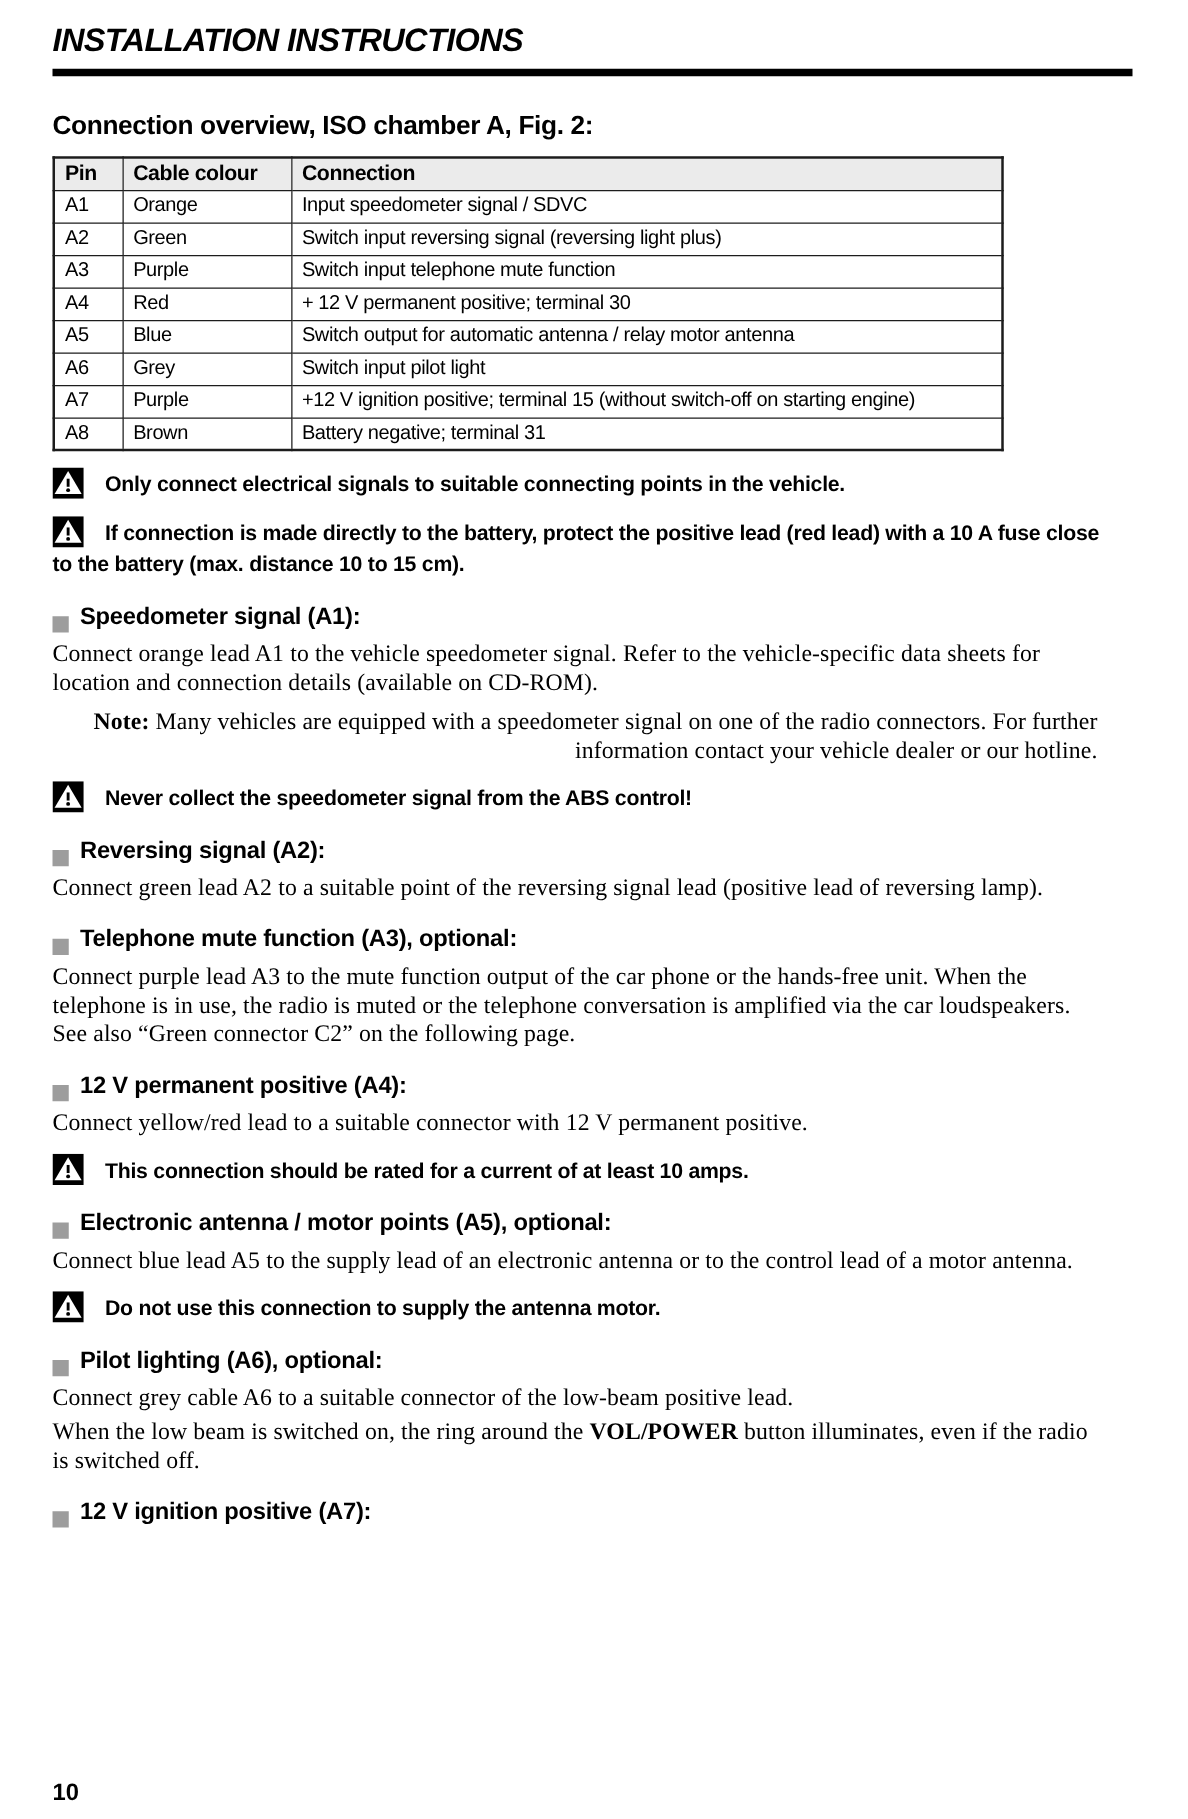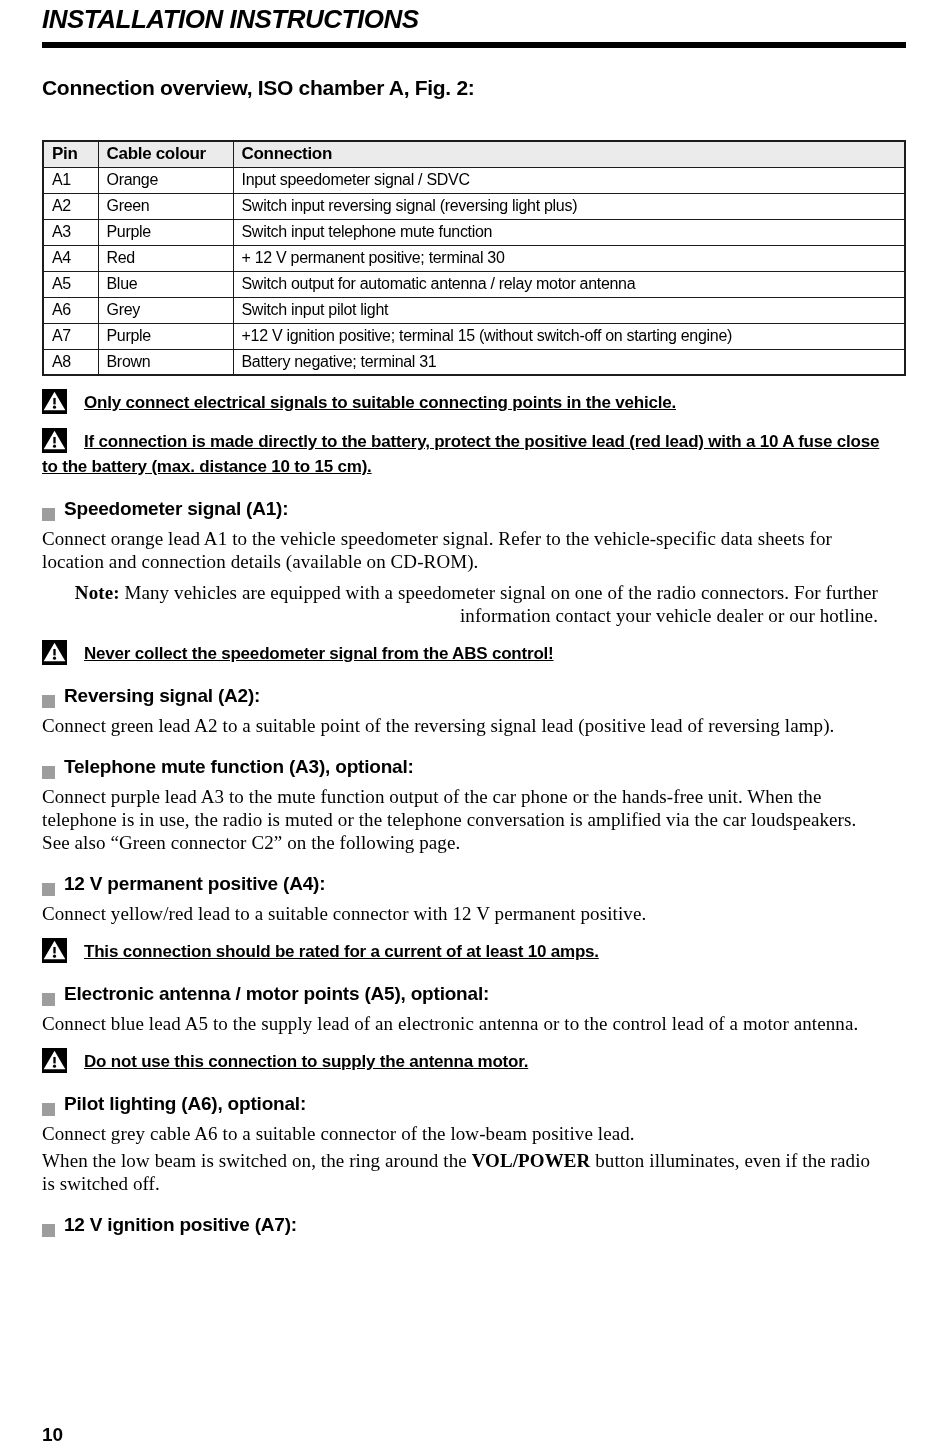--- a/index.html
+++ b/index.html
@@ -6,42 +6,42 @@
   html, body { background: #ffffff; }
   body {
     width: 950px; height: 1455px;
     position: relative;
     font-family: "Liberation Sans", sans-serif;
     color: #000;
     overflow: hidden;
   }
   .page {
     position: absolute;
-    left: 42px; top: 4px;
+    left: 42px; top: 17px;
     width: 866px;
   }
   .doc-title {
     font-size: 26px;
     font-weight: bold;
     font-style: italic;
     letter-spacing: -0.5px;
     padding-bottom: 7px;
     border-bottom: 6px solid #000;
     width: 864px;
   }
   .section-heading {
     margin-top: 28px;
     font-size: 21px;
     font-weight: bold;
     letter-spacing: -0.3px;
   }
   table.conn-table {
-    margin-top: 40px;
+    margin-top: 12px;
     border-collapse: collapse;
-    width: 864px;
+    width: 761px;
     table-layout: fixed;
   }
   table.conn-table th, table.conn-table td {
     border: 1.5px solid #1c1c1c;
     font-size: 16px;
     letter-spacing: -0.3px;
     padding: 2px 8px;
     height: 26px;
     text-align: left;
     vertical-align: middle;
@@ -56,21 +56,20 @@
   }
   .col-pin { width: 55px; }
   .col-colour { width: 135px; }
   .warning {
     margin-top: 14px;
     width: 838px;
     font-weight: bold;
     font-size: 17px;
     letter-spacing: -0.2px;
     line-height: 25px;
-    text-decoration: underline;
   }
   .warning::after { content: ""; display: block; clear: both; }
   .warn-icon {
     float: left;
     width: 25px; height: 25px;
     margin-right: 17px;
     margin-top: -1px;
   }
   .warn-icon svg { display: block; width: 25px; height: 25px; }
   .sec-title {

